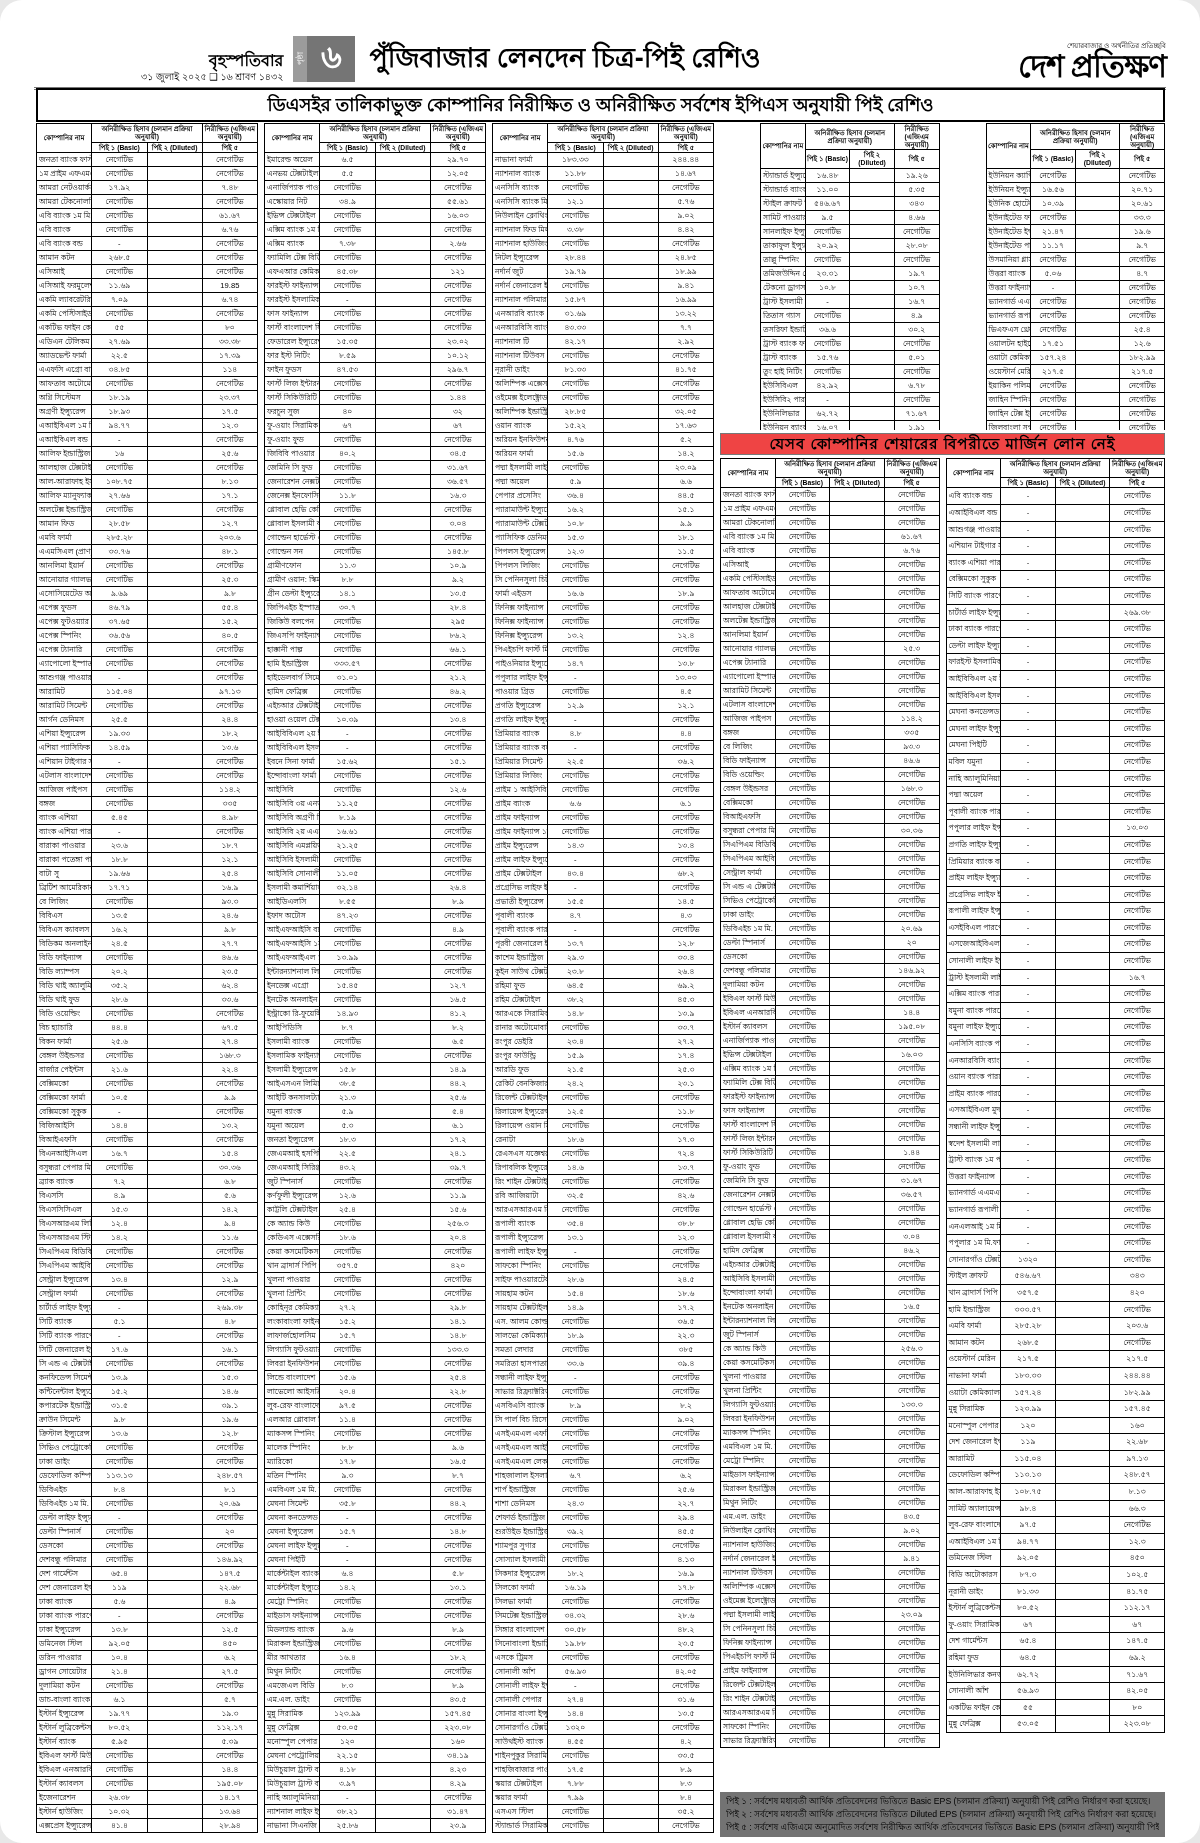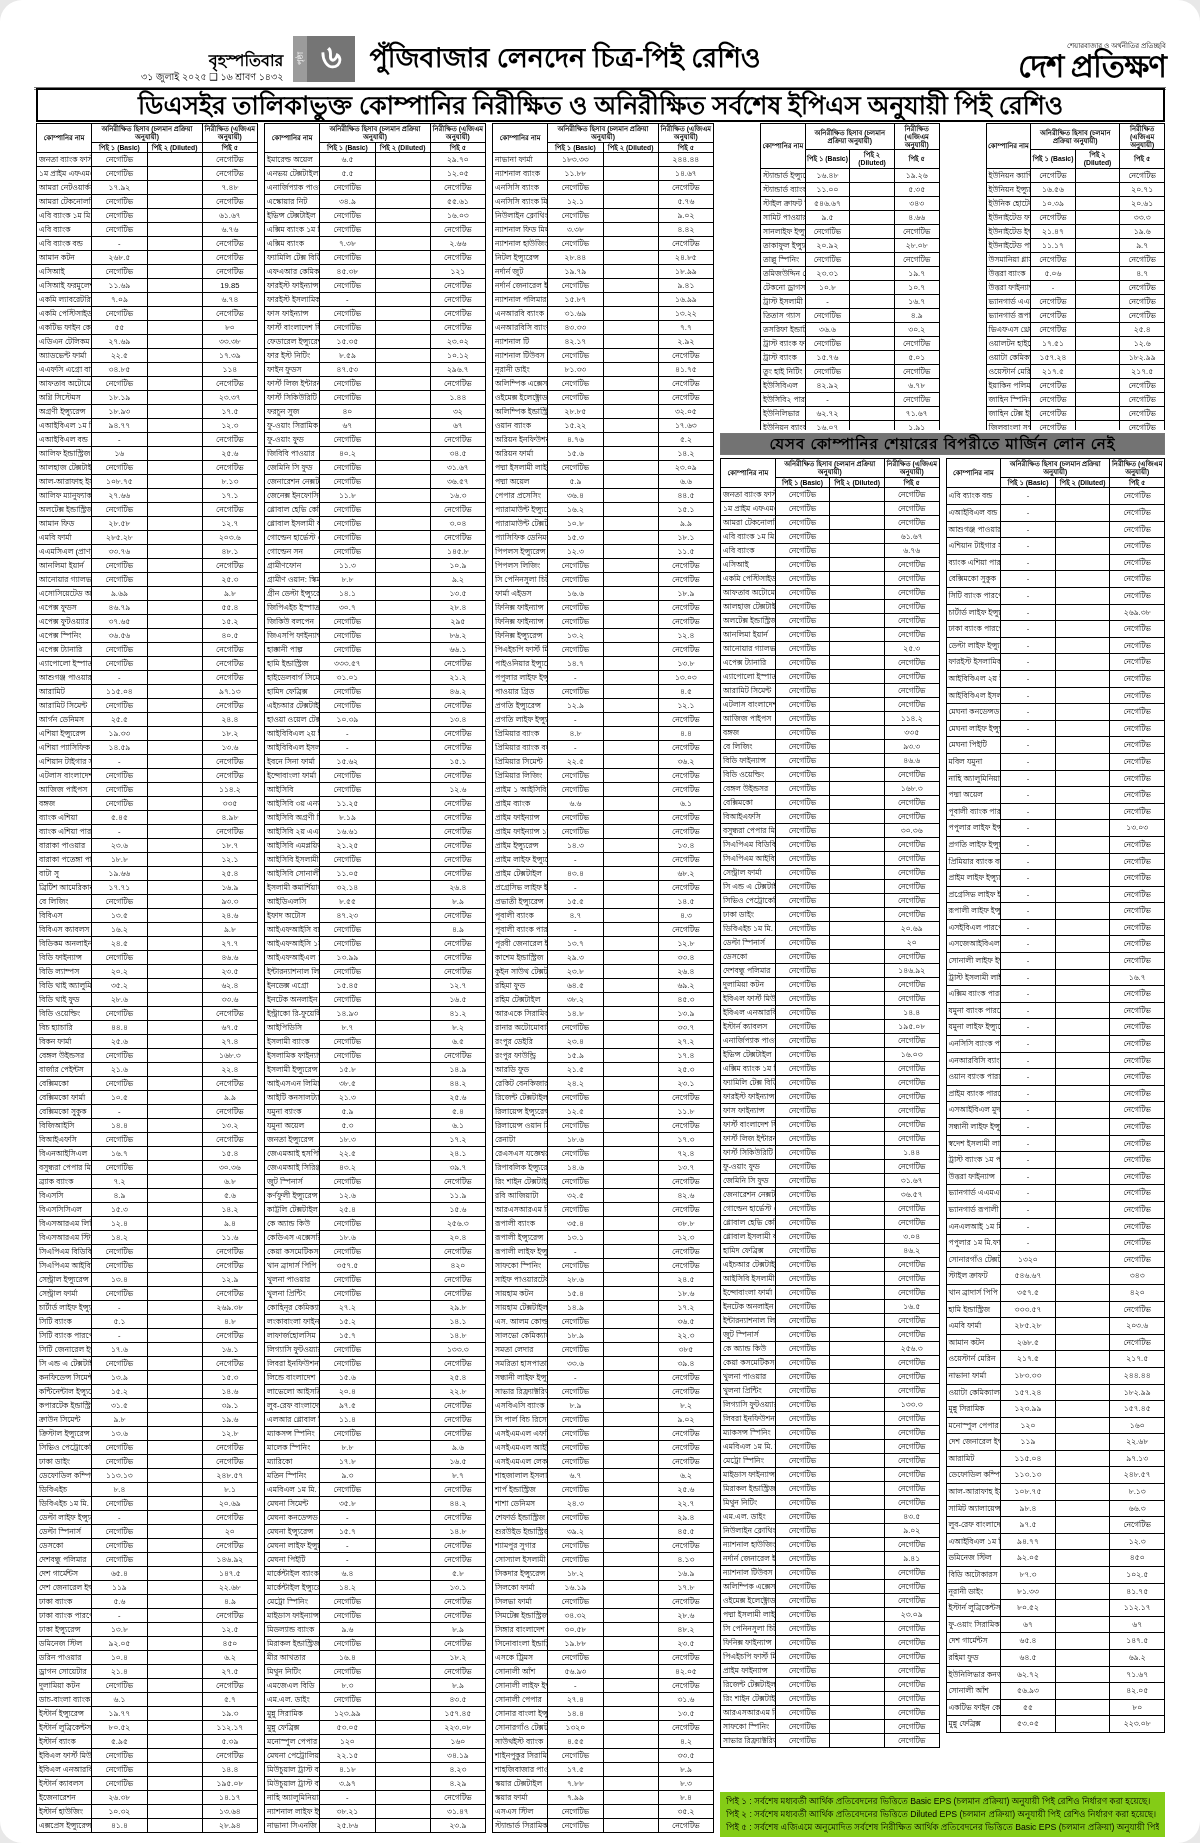--- a/index.html
+++ b/index.html
@@ -15,32 +15,32 @@
   .badge-strip{width:14px;background:#9b9b9b;color:#fff;font-size:8px;display:flex;align-items:center;justify-content:center;
                writing-mode:vertical-rl;transform:rotate(180deg);}
   .badge-num{width:48px;background:#757575;color:#fff;font-size:32px;font-weight:bold;
              display:flex;align-items:center;justify-content:center;}
   .paper-title{font-size:27px;font-weight:bold;margin-left:14px;white-space:nowrap;}
   .masthead{margin-left:auto;text-align:right;line-height:1;}
   .tagline{font-size:7px;margin-bottom:2px;}
   .mast-name{font-size:31px;font-weight:900;letter-spacing:-1px;}
   
   .headline-box{position:absolute;left:36px;right:35px;top:88px;height:30px;border:2px solid #000;
-                text-align:center;font-size:25px;font-weight:bold;line-height:30px;overflow:hidden;}
+                text-align:center;font-size:18px;font-weight:bold;line-height:30px;overflow:hidden;}
   
   .content{position:absolute;left:36px;right:35px;top:123px;bottom:6px;display:flex;gap:6px;}
   .pe-col{width:222px;flex:none;overflow:hidden;}
   .right-region{flex:1;display:flex;flex-direction:column;min-width:0;}
   .pe-pair{display:flex;gap:6px;height:307px;overflow:hidden;}
   .pe-pair .tbl{flex:1;min-width:0;padding-left:40px;}
-  .margin-banner{background:#737373;border:1px solid #777;text-align:center;font-weight:bold;
+  .margin-banner{background:#ef4444;border:1px solid #777;text-align:center;font-weight:bold;
                  font-size:15px;height:20px;line-height:20px;margin:3px 0 3px 0;letter-spacing:1px;overflow:hidden;}
   .margin-pair{display:flex;gap:6px;flex:1;align-items:flex-start;overflow:hidden;}
   .margin-pair .tbl{flex:1;min-width:0;}
-  .footnotes{background:#84cc16;font-size:8.7px;line-height:1.5;padding:3px 6px;margin-top:3px;}
+  .footnotes{background:#737373;font-size:8.7px;line-height:1.5;padding:3px 6px;margin-top:3px;}
   .footnotes div{white-space:nowrap;overflow:hidden;}
   
   table{border-collapse:collapse;table-layout:fixed;width:100%;}
   th,td{border:1px solid #000;overflow:hidden;white-space:nowrap;}
   th{font-size:6.8px;line-height:1.15;padding:1px 0;font-weight:bold;text-align:center;white-space:normal;}
   td{font-size:7.6px;height:13px;padding:0 2px;line-height:1;}
   td.name{width:49%;text-align:left;}
   td.v{width:17%;text-align:center;}
   .mr td{height:15.6px;}
 </style>

